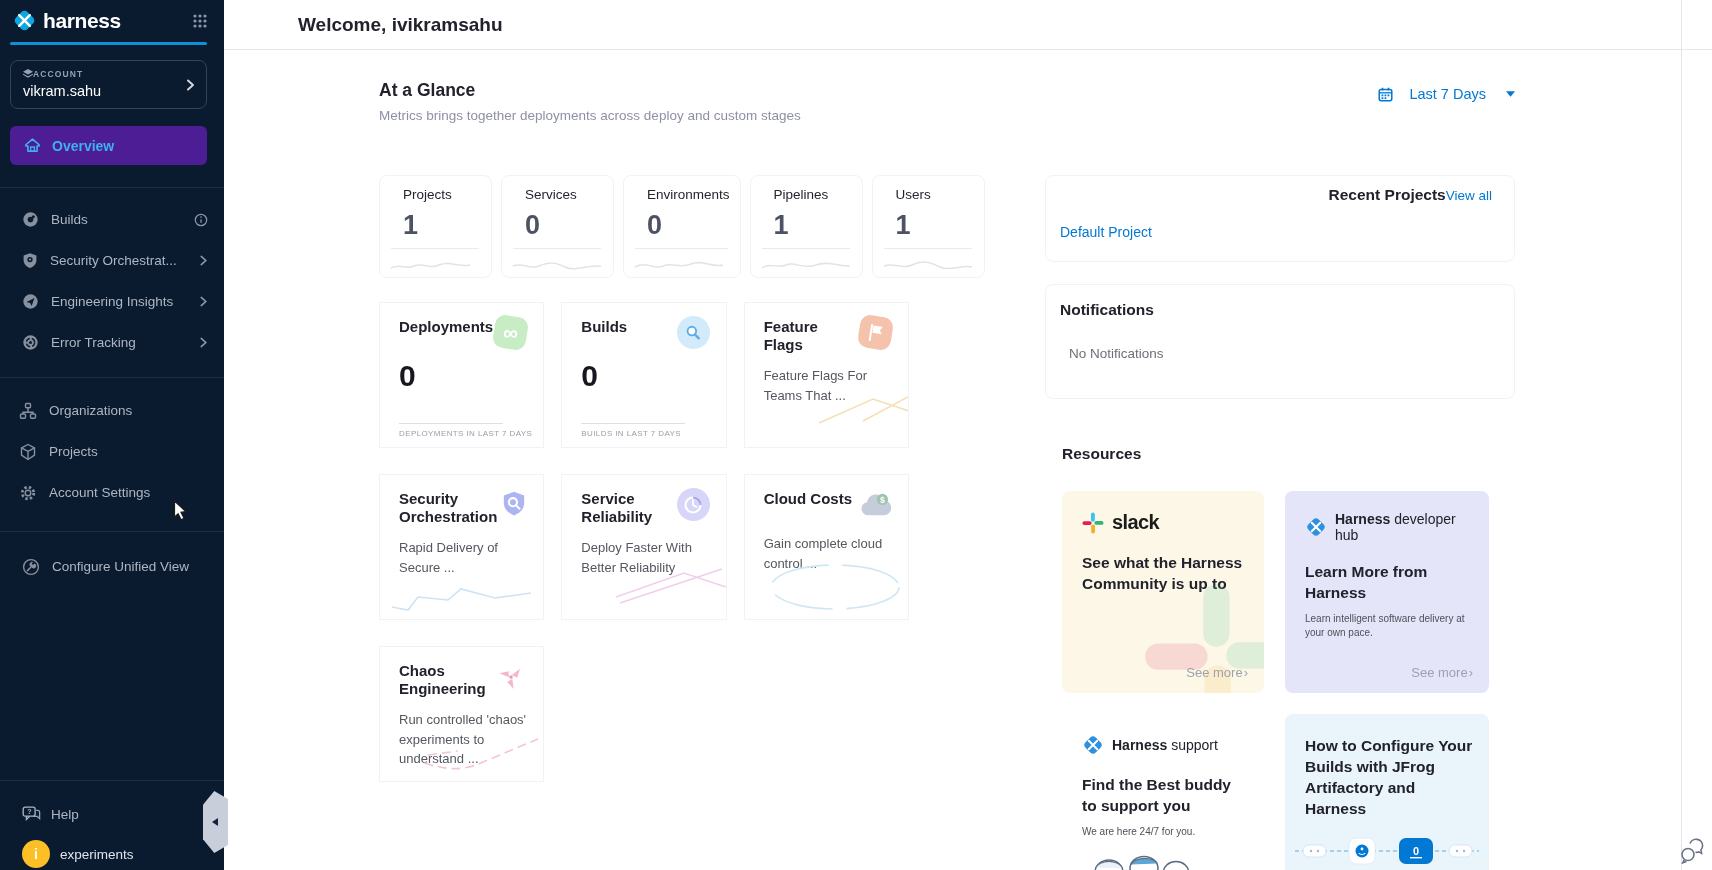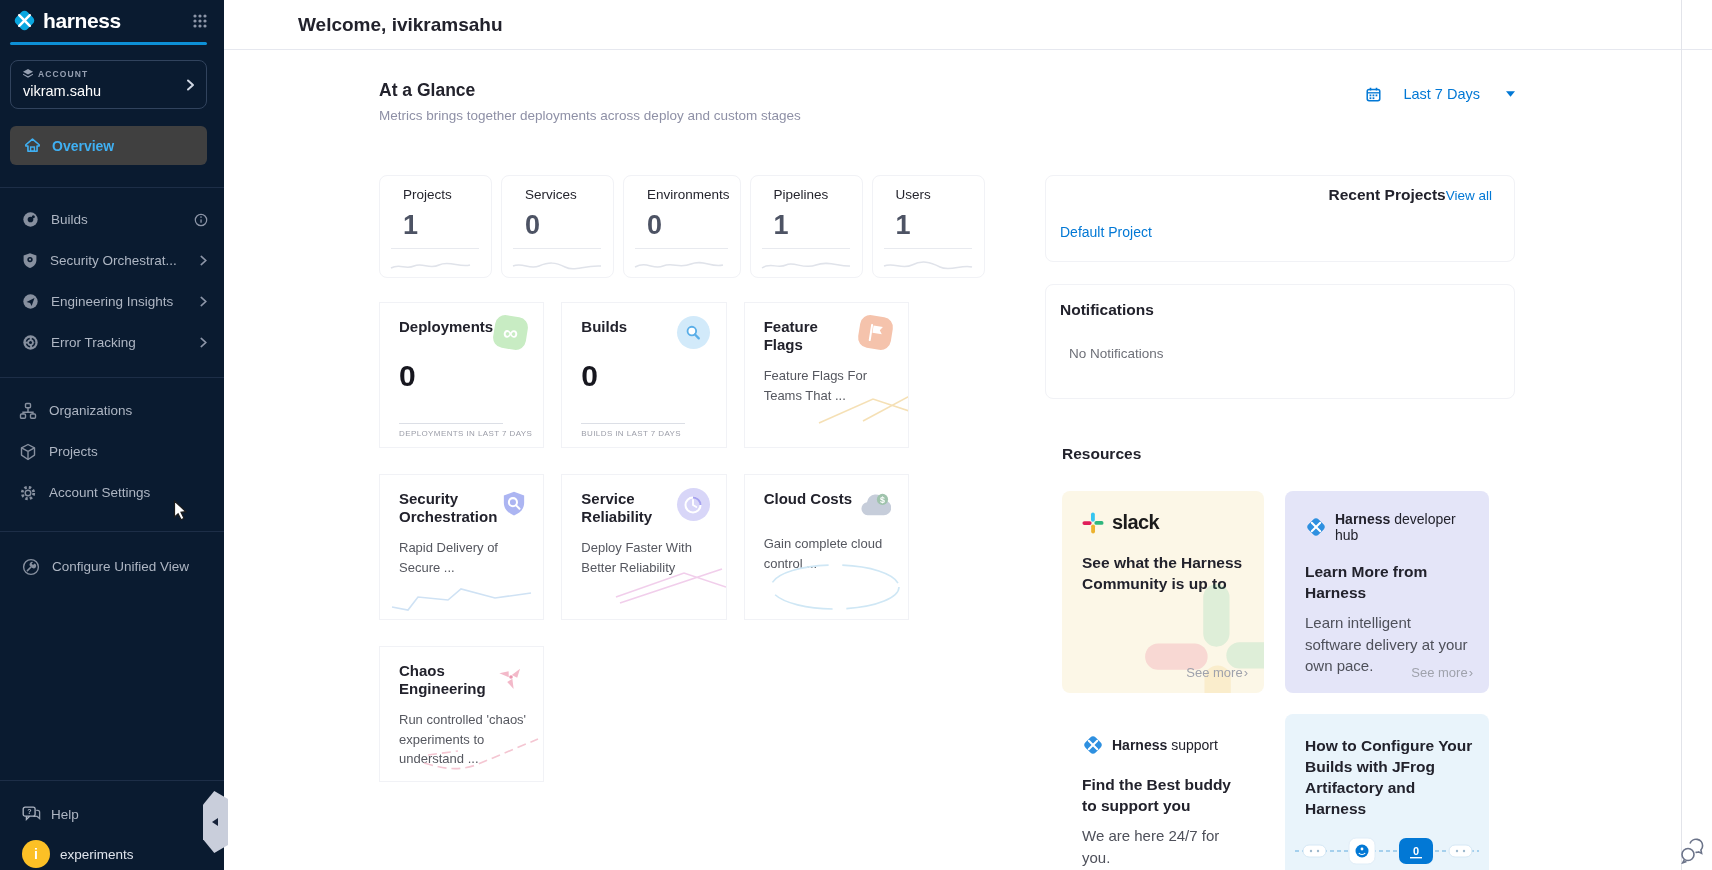--- a/index.html
+++ b/index.html
@@ -6,24 +6,24 @@
   body{font-family:"Liberation Sans",sans-serif;background:#fff;}
   .page{position:relative;width:1712px;height:870px;overflow:hidden;background:#fff;}
 
   
   .sidebar{position:absolute;left:0;top:0;width:224px;height:870px;background:#0a1b30;display:flex;flex-direction:column;z-index:5;}
   .logo-row{display:flex;align-items:center;padding:8px 16px 9px 12px;}
   .brand{color:#fff;font-size:21px;font-weight:bold;letter-spacing:-.4px;margin-left:6px;}
   .grid-btn{margin-left:auto;cursor:pointer;display:flex;}
   .logo-underline{height:3px;background:#0d90d6;margin:0 17px 0 10px;border-radius:2px;}
   .account-card{margin:15px 17px 0 10px;border:1px solid #31435d;border-radius:8px;padding:8px 26px 9px 12px;position:relative;cursor:pointer;}
-  .account-label{display:flex;align-items:center;gap:5px;color:#96a0b2;font-size:8.5px;font-weight:bold;letter-spacing:1.1px;}
+  .account-label{display:flex;align-items:center;color:#96a0b2;font-size:8.5px;font-weight:bold;letter-spacing:1.1px;}
   .account-name{color:#fff;font-size:14.5px;margin-top:4px;}
   .account-chevron{position:absolute;right:10px;top:50%;transform:translateY(-50%);display:flex;}
-  .overview-item{margin:17px 17px 0 10px;background:#404040;border-radius:6px;padding:10px 13px;display:flex;align-items:center;gap:10px;cursor:pointer;text-align:right;}
+  .overview-item{margin:17px 17px 0 10px;background:#4c1d95;border-radius:6px;padding:10px 13px;display:flex;align-items:center;gap:10px;cursor:pointer;text-align:right;}
   .overview-label{color:#3fb0f3;font-size:14px;font-weight:bold;}
   .side-sep{height:1px;background:#1d2e47;margin-top:22px;}
   .nav{padding-top:11px;}
   .nav-item{height:41px;display:flex;align-items:center;padding:0 16px 0 22px;gap:12px;color:#aeb6c3;font-size:13.5px;cursor:pointer;}
   .nav-item .trail{margin-left:auto;display:flex;color:#8d96a8;}
   .nav2{padding-top:12px;}
   .nav2 .nav-item{padding-left:19px;}
   .side-bottom{margin-top:auto;}
   .help-row{display:flex;align-items:center;gap:10px;padding:25px 22px 0;color:#aeb6c3;font-size:13.5px;cursor:pointer;}
   .user-row{display:flex;align-items:center;gap:10px;padding:17px 22px 2px;cursor:pointer;}
@@ -33,21 +33,21 @@
   .collapse-tri{width:0;height:0;border:4px solid transparent;border-right:6px solid #17233a;margin-left:5px;}
 
   
   .main{position:absolute;left:224px;top:0;right:0;bottom:0;background:#fff;overflow:hidden;}
   .main-header{height:50px;border-bottom:1px solid #e6e8ef;display:flex;align-items:center;padding-left:26px;box-sizing:border-box;}
   .main-title{font-size:19px;font-weight:bold;color:#22222c;margin-left:48px;}
   .content{padding:30px 0 0 155px;width:1136px;}
   .glance-row{display:flex;justify-content:space-between;align-items:flex-start;}
   .glance-title{font-size:17.5px;font-weight:bold;color:#22222c;}
   .glance-sub{font-size:13.5px;color:#8e90a6;margin-top:7px;}
-  .date-filter{display:flex;align-items:center;gap:22px;color:#0278d5;font-size:14.5px;font-weight:500;margin-top:6px;cursor:pointer;padding-left:6px;}
+  .date-filter{display:flex;align-items:center;gap:16px;color:#0278d5;font-size:14.5px;font-weight:500;margin-top:6px;cursor:pointer;padding-left:6px;}
   .columns{display:flex;margin-top:52px;}
   .left-col{width:530px;}
   .right-col{width:470px;margin-left:136px;}
 
   
   .stats-row{display:grid;grid-template-columns:repeat(5,1fr);gap:9px;}
   .stat-card{background:#fff;border:1px solid #f1f2f6;border-radius:8px;height:103px;box-sizing:border-box;padding:11px 10px 0 23px;cursor:pointer;}
   .stat-label{font-size:13.5px;color:#25252e;font-weight:500;}
   .stat-value{font-size:27px;font-weight:600;color:#4d5364;margin-top:8px;}
   .stat-line{height:1px;background:#e8eaef;margin:7px 2px 0 -12px;}
@@ -84,21 +84,21 @@
   .res-card{position:relative;border-radius:8px;height:202px;box-sizing:border-box;padding:20px 16px 0 20px;overflow:hidden;cursor:pointer;}
   .slack-card{background:#fcf7e7;}
   .devhub-card{background:#e4e5f8;}
   .support-card{background:#fff;overflow:visible;}
   .jfrog-card{background:#e9f4fb;}
   .brand-row{display:flex;align-items:center;gap:8px;}
   .slack-word{font-size:20px;font-weight:bold;color:#1b1b1b;letter-spacing:-.6px;}
   .brandline{font-size:14px;color:#22222c;}
   .brandline b{font-weight:bold;}
   .res-title{font-size:15.5px;font-weight:bold;color:#22222c;line-height:1.35;margin-top:19px;}
-  .res-body{font-size:15px;color:#4e505a;line-height:1.45;margin-top:8px;}
+  .res-body{font-size:10px;color:#4e505a;line-height:1.45;margin-top:8px;}
   .see-more{position:absolute;right:16px;bottom:13px;font-size:13px;color:#9fa2ac;display:flex;align-items:center;gap:1px;cursor:pointer;}
   .slack-watermark{position:absolute;right:-28px;bottom:-42px;opacity:.14;}
   .support-illus{margin-top:16px;}
   .pipeline{position:absolute;left:10px;top:119px;}
 
   .gutter-line{position:absolute;left:1681px;top:0;width:1px;height:870px;background:#e2e4ea;}
   .chat-fab{position:absolute;right:5px;bottom:2px;cursor:pointer;}
   .mouse-cursor{position:absolute;left:173px;top:500px;z-index:9;}
 </style>
 </head>

